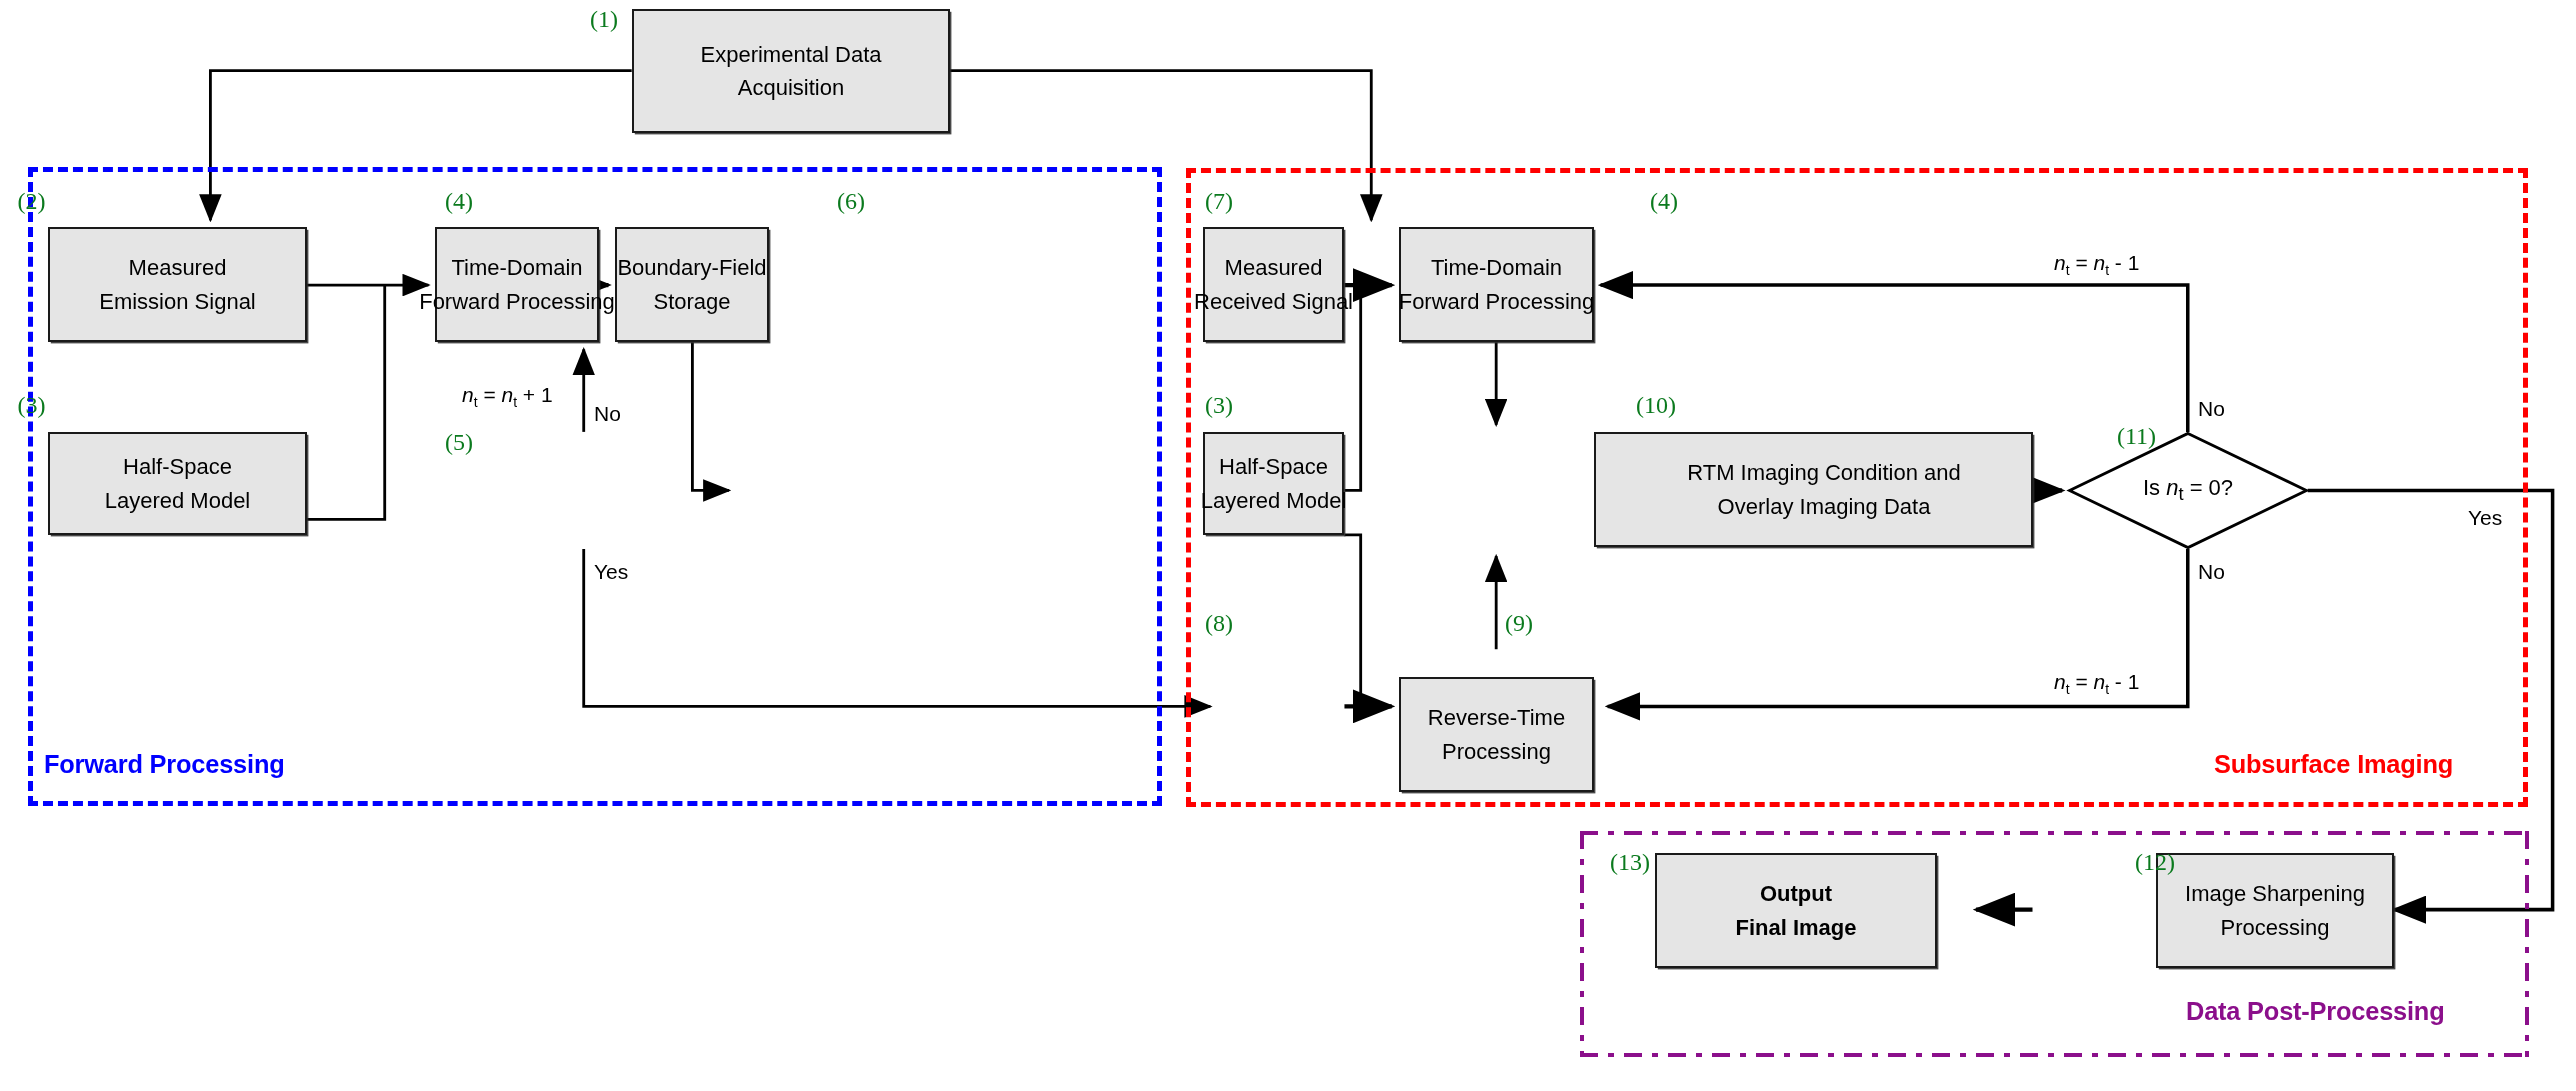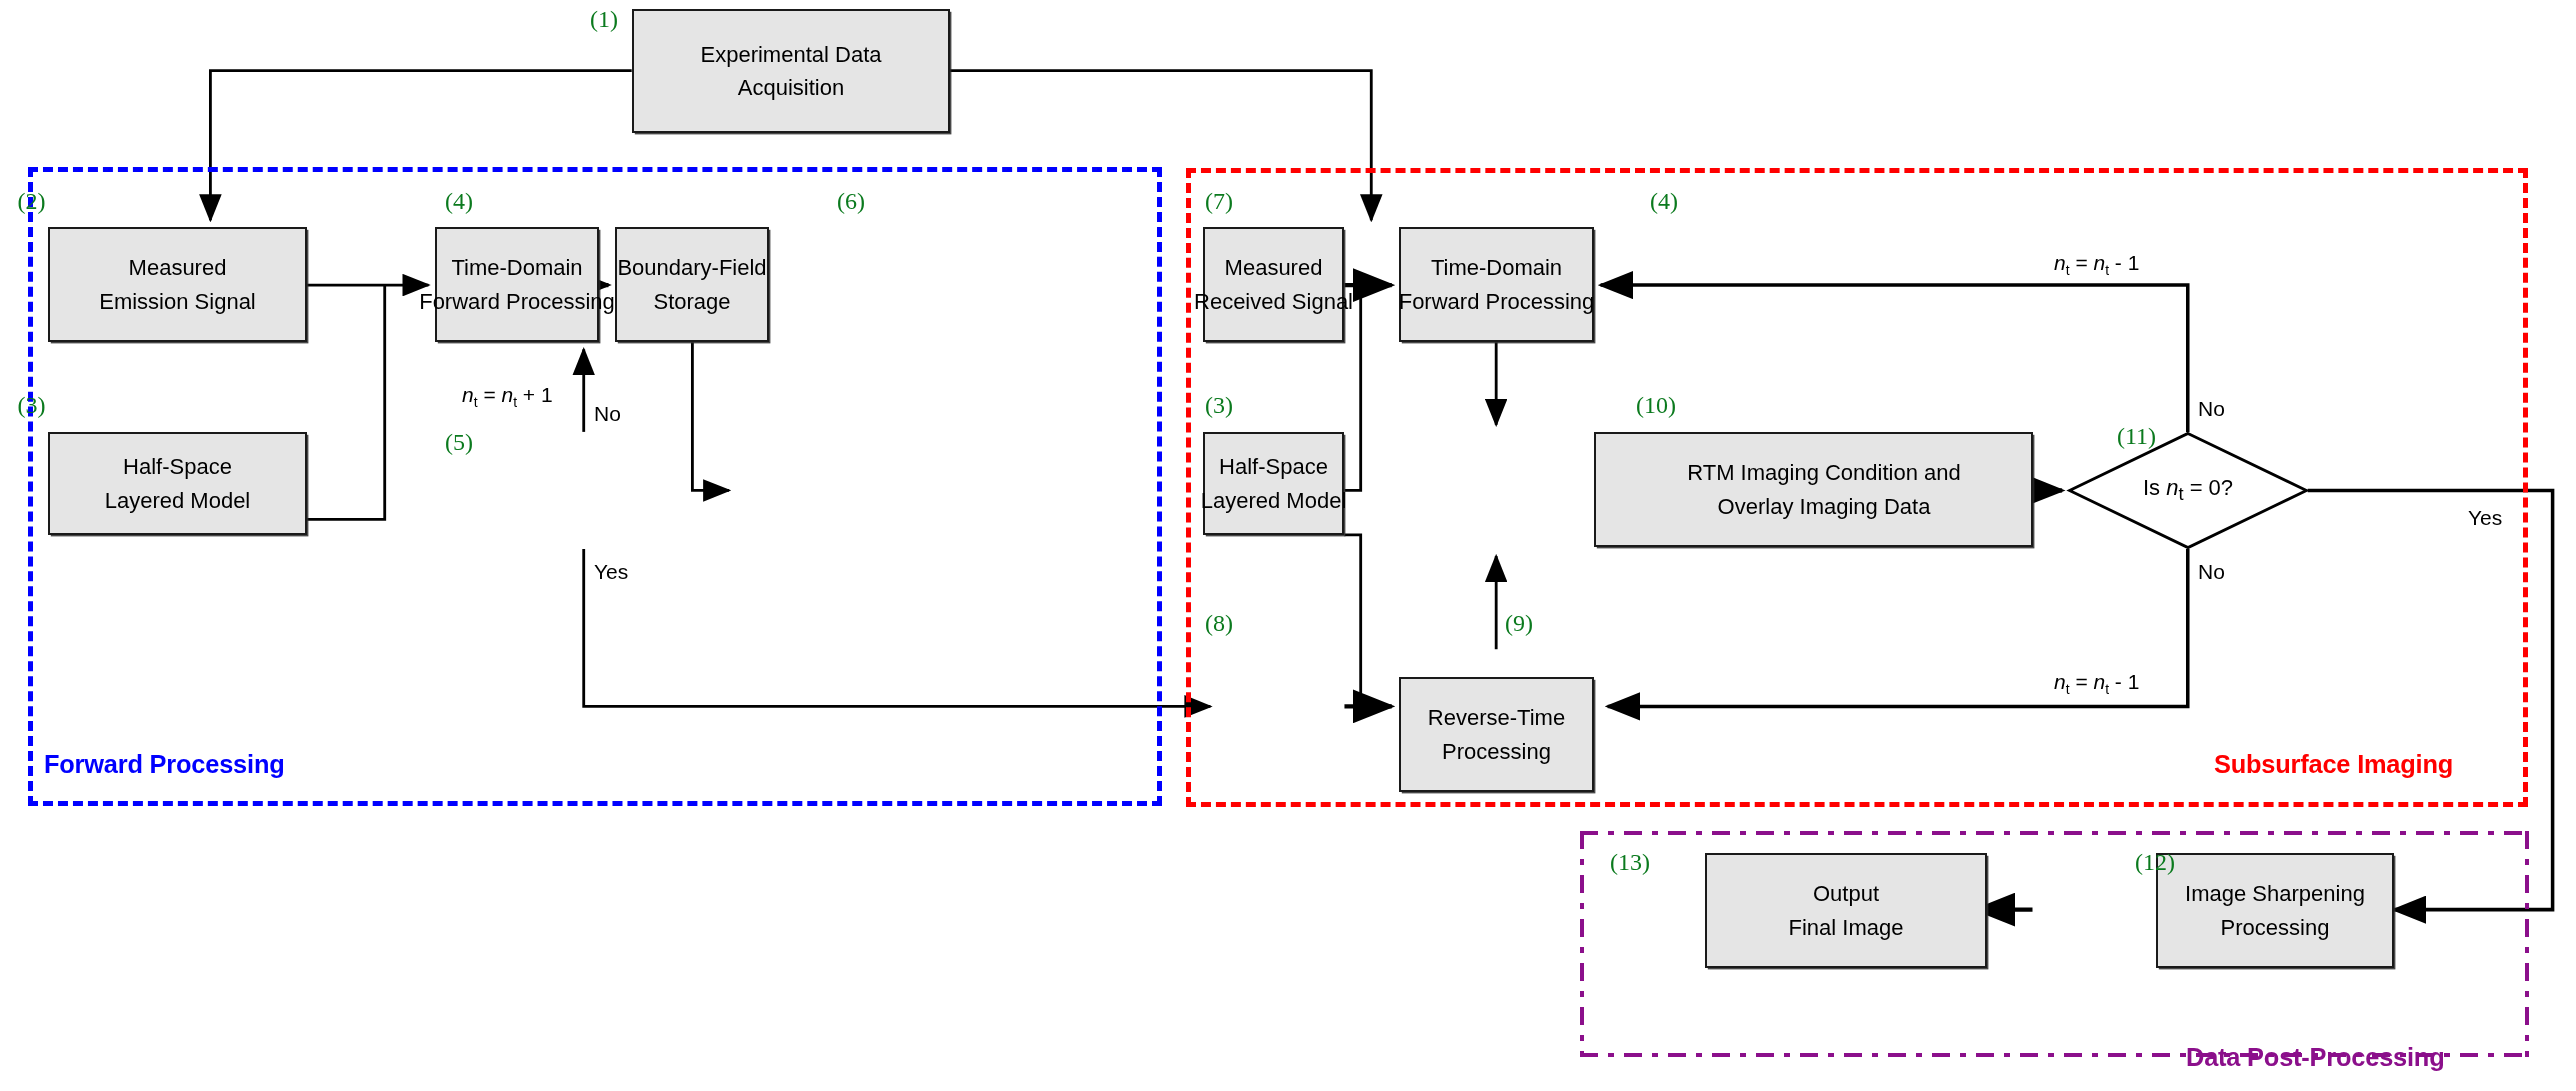--- a/index.html
+++ b/index.html
@@ -166,21 +166,21 @@
 
   <div class="group group-subsurf" style="left:1186px; top:168px; width:1342px; height:639px;"></div>
   <div class="group-label label-subsurf" style="left:2214px; top:750px;">Subsurface Imaging</div>
 
   <div class="group group-post" style="left:1580px; top:831px; width:949px; height:226px;
               border:0; background:
                 repeating-linear-gradient(90deg,#8b0f8b 0 18.3px,transparent 18.3px 28px,#8b0f8b 28px 34px,transparent 34px 44px) left top/100% 4.2px no-repeat,
                 repeating-linear-gradient(90deg,#8b0f8b 0 18.3px,transparent 18.3px 28px,#8b0f8b 28px 34px,transparent 34px 44px) left bottom/100% 4.2px no-repeat,
                 repeating-linear-gradient(180deg,#8b0f8b 0 18.3px,transparent 18.3px 28px,#8b0f8b 28px 34px,transparent 34px 44px) left top/4.2px 100% no-repeat,
                 repeating-linear-gradient(180deg,#8b0f8b 0 18.3px,transparent 18.3px 28px,#8b0f8b 28px 34px,transparent 34px 44px) right top/4.2px 100% no-repeat;"></div>
-  <div class="group-label label-post" style="left:2186px; top:997px;margin-top:46px;">Data Post-Processing</div>
+  <div class="group-label label-post" style="left:2186px; top:997px;">Data Post-Processing</div>
 
   <div class="node" style="left:632px; top:9.2px; width:318px; height:124px;">
     <span class="ln">Experimental Data</span>
     <span class="ln">Acquisition</span>
   </div>
   <div class="tag" style="left:590px; top:5.6px;">(1)</div>
 
   <div class="node" style="left:48px; top:227px; width:259px; height:115px;">
     <span class="ln">Measured</span>
     <span class="ln">Emission Signal</span>
@@ -248,21 +248,21 @@
     </div>
   </div>
   <div class="tag" style="left:2117px; top:423px;">(11)</div>
 
   <div class="node" style="left:2156px; top:853px; width:238px; height:115px;">
     <span class="ln">Image Sharpening</span>
     <span class="ln">Processing</span>
   </div>
   <div class="tag" style="left:2110px; top:849px;margin-left:25px;">(12)</div>
 
-  <div class="node" style="left:1705px; top:853px; width:282px; height:115px;">
+  <div class="node" style="left:1655px; top:853px; width:282px; height:115px;font-weight:bold;">
     <span class="ln">Output</span>
     <span class="ln">Final Image</span>
   </div>
   <div class="tag" style="left:1610px; top:849px;">(13)</div>
 
   <div class="elabel" style="left:462px; top:383px;">
     <i>n</i><sub>t</sub> = <i>n</i><sub>t</sub> + 1
   </div>
   <div class="elabel" style="left:594px; top:402px;">No</div>
   <div class="elabel" style="left:594px; top:560px;">Yes</div>

